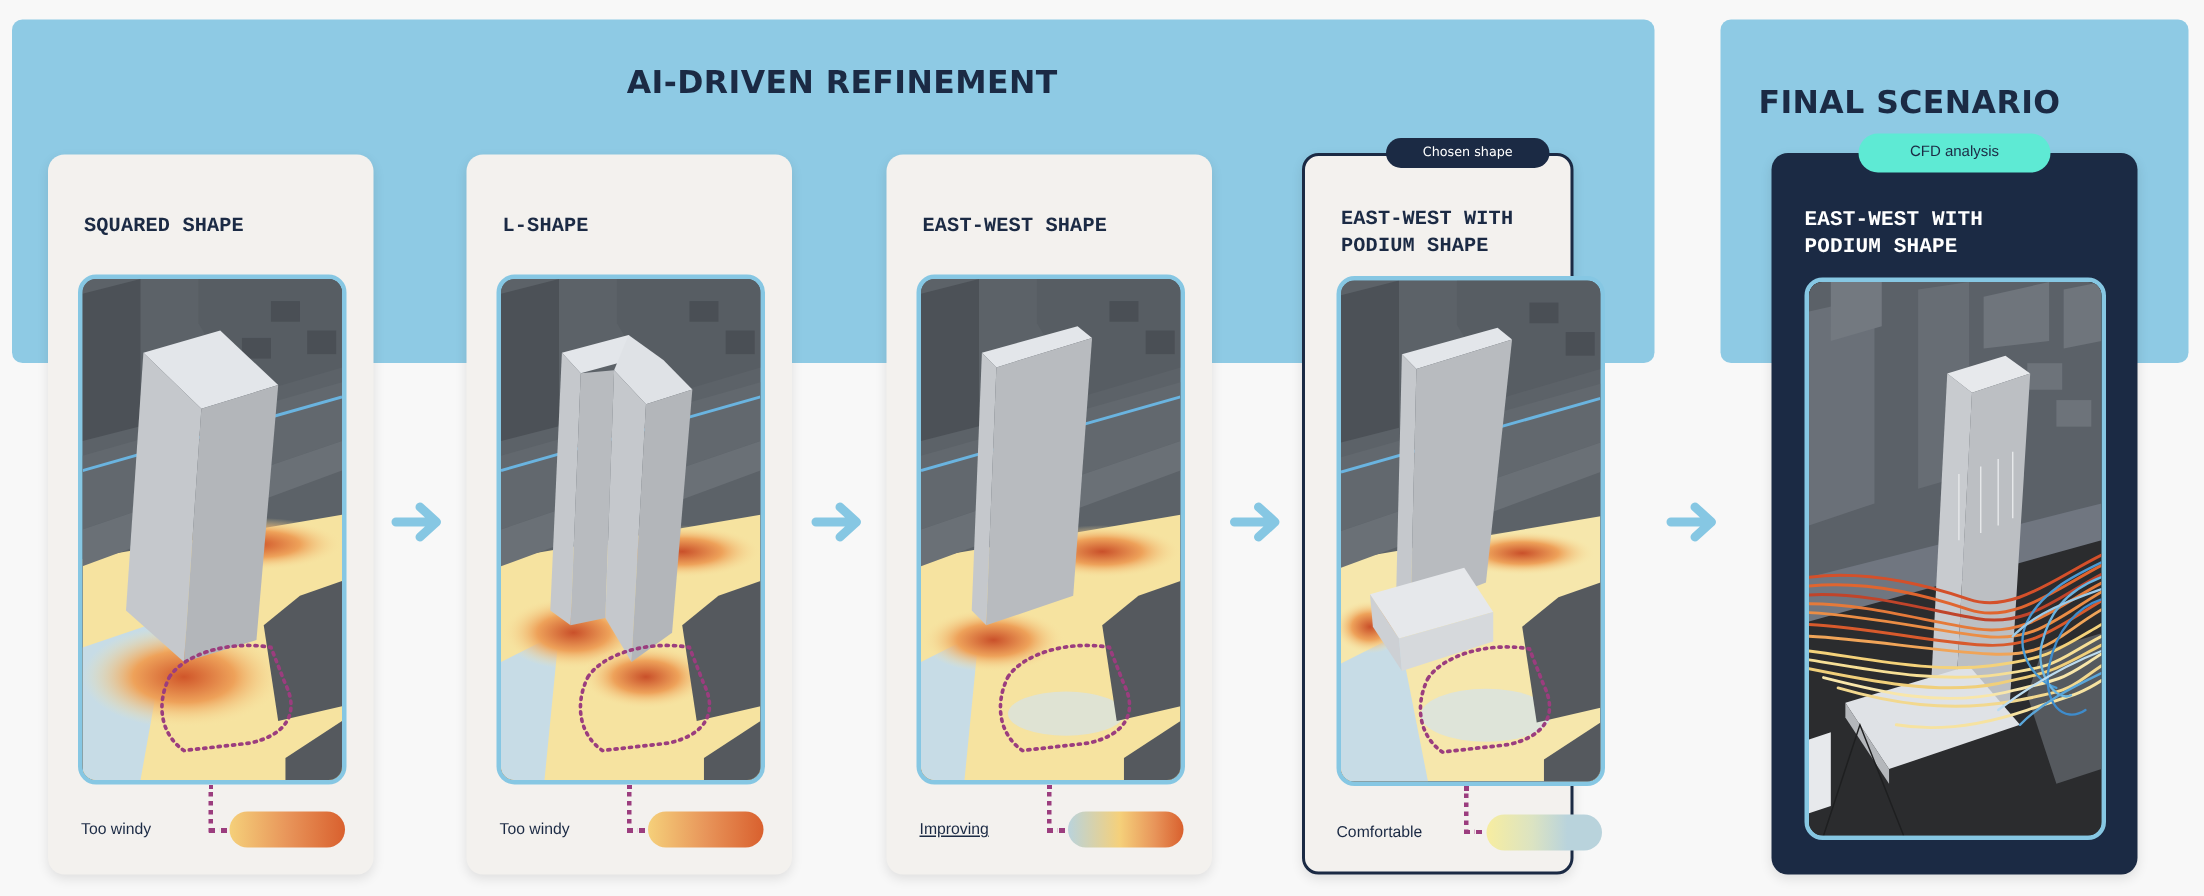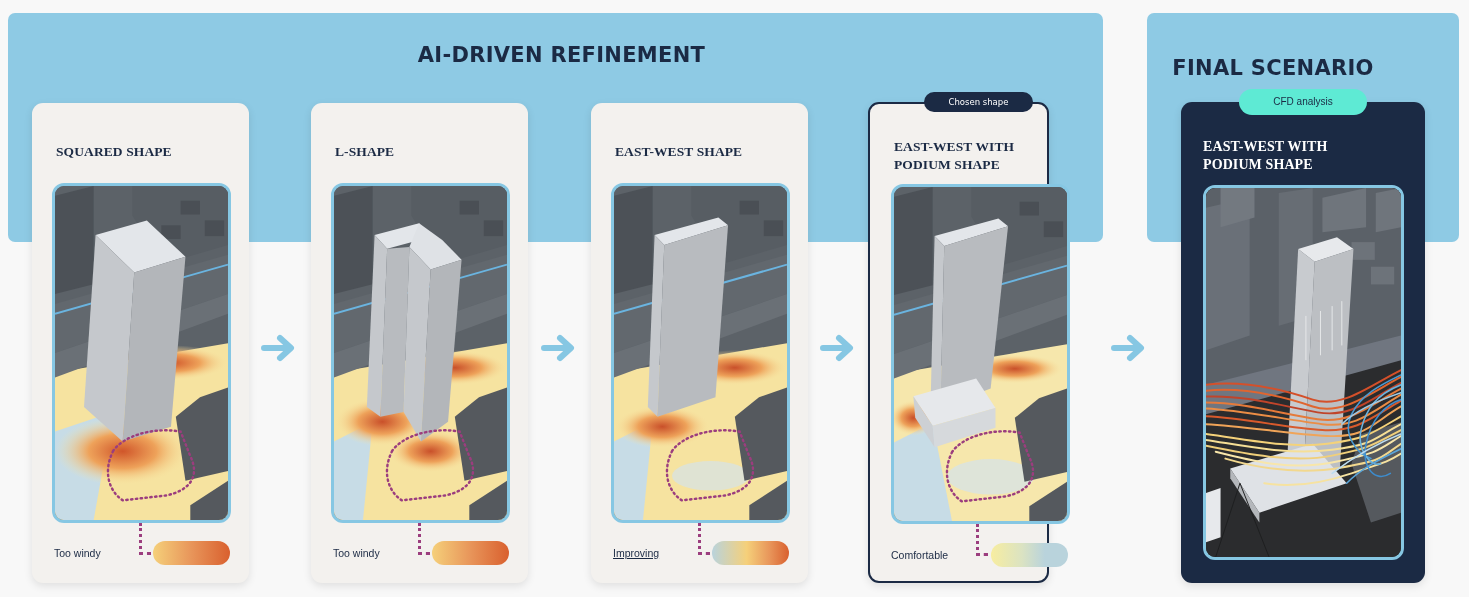--- a/index.html
+++ b/index.html
@@ -6,21 +6,21 @@
   html, body { width: 1469px; height: 597px; background: #f8f8f8; overflow: hidden;
     font-family: "Liberation Sans", "DejaVu Sans", sans-serif; }
   .stage { position: relative; width: 1469px; height: 597px; }
   .panel-bg { position: absolute; background: #8ecae4; border-radius: 7px; }
   .panel-title { position: absolute; color: #1b2a44; font-weight: bold; font-size: 21px;
     letter-spacing: 0.3px; text-align: center; font-family: "DejaVu Sans", sans-serif; }
   .card { position: absolute; background: #f3f1ee; border-radius: 11px;
     box-shadow: 0 3px 8px rgba(0,0,0,0.10); }
   .card.chosen { border: 2px solid #1b2a44; }
   .card.dark { background: #1b2a44; }
-  .card-title { position: absolute; left: 24px; font-family: Liberation Serif, serif;
+  .card-title { position: absolute; left: 24px; font-family: Liberation Mono, monospace;
     font-weight: bold; font-size: 13.5px; color: #1b2a44; line-height: 18px; letter-spacing: 0.1px; }
   .card.dark .card-title { color: #ffffff; font-size: 14px; }
   .scene { position: absolute; border: 3px solid #86c7e3; border-radius: 12px; overflow: hidden; background: #5e646a; }
   .scene svg { position: absolute; left: 0; top: 0; width: 100%; height: 100%; }
   .legend-label { position: absolute; font-size: 10.5px; color: #1b2a44; }
   .legend-bar { position: absolute; width: 77px; height: 24px; border-radius: 12px; }
   .conn { position: absolute; border-left: 3px dotted #9b3d7e; }
   .conn-h { position: absolute; border-top: 3px dotted #9b3d7e; }
   .arrow { position: absolute; width: 40px; height: 30px; }
   .pill { position: absolute; height: 20px; border-radius: 10px; text-align: center;

